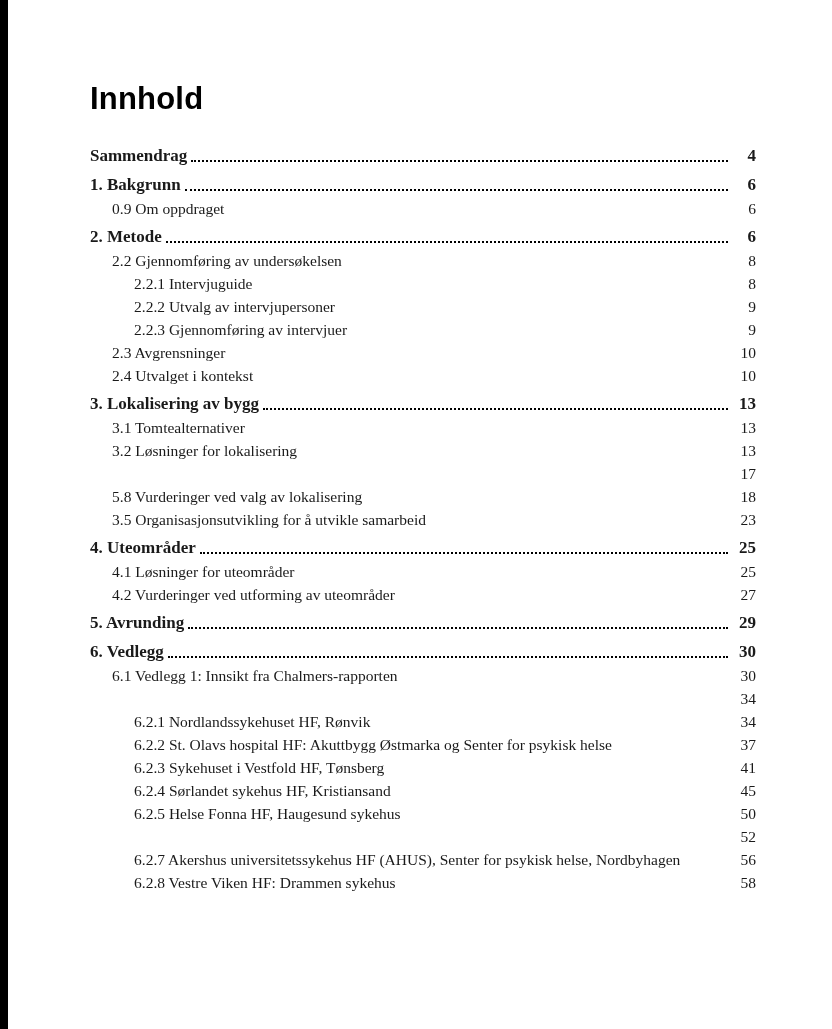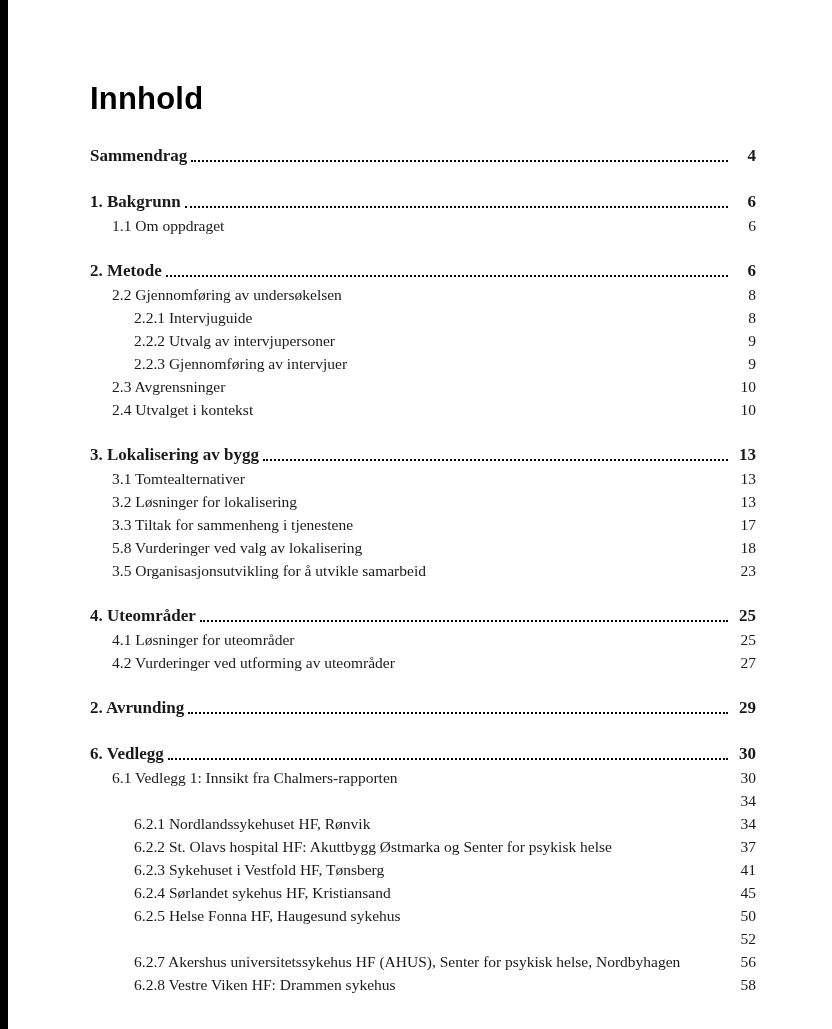--- a/index.html
+++ b/index.html
@@ -45,21 +45,21 @@
   }
   .toc-row {
     display: flex;
     align-items: baseline;
     line-height: 23px;
     cursor: pointer;
   }
   .toc-row.level-0 {
     font-weight: 700;
     font-size: 17px;
-    margin-top: 22px;
+    margin-top: 5px;
     line-height: 24px;
   }
   .toc-row.level-1 {
     font-size: 15.5px;
     padding-left: 22px;
   }
   .toc-row.level-2 {
     font-size: 15.5px;
     padding-left: 44px;
   }
@@ -93,21 +93,21 @@
         <span class="toc-label">Sammendrag</span>
         <span class="toc-leader"></span>
         <span class="toc-page">4</span>
       </div>
       <div class="toc-row level-0 has-leader">
         <span class="toc-label">1. Bakgrunn</span>
         <span class="toc-leader"></span>
         <span class="toc-page">6</span>
       </div>
       <div class="toc-row level-1">
-        <span class="toc-label">1.1 Om oppdraget</span>
+        <span class="toc-label">0.9 Om oppdraget</span>
         <span class="toc-leader"></span>
         <span class="toc-page">6</span>
       </div>
       <div class="toc-row level-0 has-leader">
         <span class="toc-label">2. Metode</span>
         <span class="toc-leader"></span>
         <span class="toc-page">6</span>
       </div>
       <div class="toc-row level-1">
         <span class="toc-label">2.2 Gjennomføring av undersøkelsen</span>
@@ -148,21 +148,20 @@
         <span class="toc-label">3.1 Tomtealternativer</span>
         <span class="toc-leader"></span>
         <span class="toc-page">13</span>
       </div>
       <div class="toc-row level-1">
         <span class="toc-label">3.2 Løsninger for lokalisering</span>
         <span class="toc-leader"></span>
         <span class="toc-page">13</span>
       </div>
       <div class="toc-row level-1">
-        <span class="toc-label">3.3 Tiltak for sammenheng i tjenestene</span>
         <span class="toc-leader"></span>
         <span class="toc-page">17</span>
       </div>
       <div class="toc-row level-1">
         <span class="toc-label">5.8 Vurderinger ved valg av lokalisering</span>
         <span class="toc-leader"></span>
         <span class="toc-page">18</span>
       </div>
       <div class="toc-row level-1">
         <span class="toc-label">3.5 Organisasjonsutvikling for å utvikle samarbeid</span>
@@ -178,21 +177,21 @@
         <span class="toc-label">4.1 Løsninger for uteområder</span>
         <span class="toc-leader"></span>
         <span class="toc-page">25</span>
       </div>
       <div class="toc-row level-1">
         <span class="toc-label">4.2 Vurderinger ved utforming av uteområder</span>
         <span class="toc-leader"></span>
         <span class="toc-page">27</span>
       </div>
       <div class="toc-row level-0 has-leader">
-        <span class="toc-label">2. Avrunding</span>
+        <span class="toc-label">5. Avrunding</span>
         <span class="toc-leader"></span>
         <span class="toc-page">29</span>
       </div>
       <div class="toc-row level-0 has-leader">
         <span class="toc-label">6. Vedlegg</span>
         <span class="toc-leader"></span>
         <span class="toc-page">30</span>
       </div>
       <div class="toc-row level-1">
         <span class="toc-label">6.1 Vedlegg 1: Innsikt fra Chalmers-rapporten</span>

